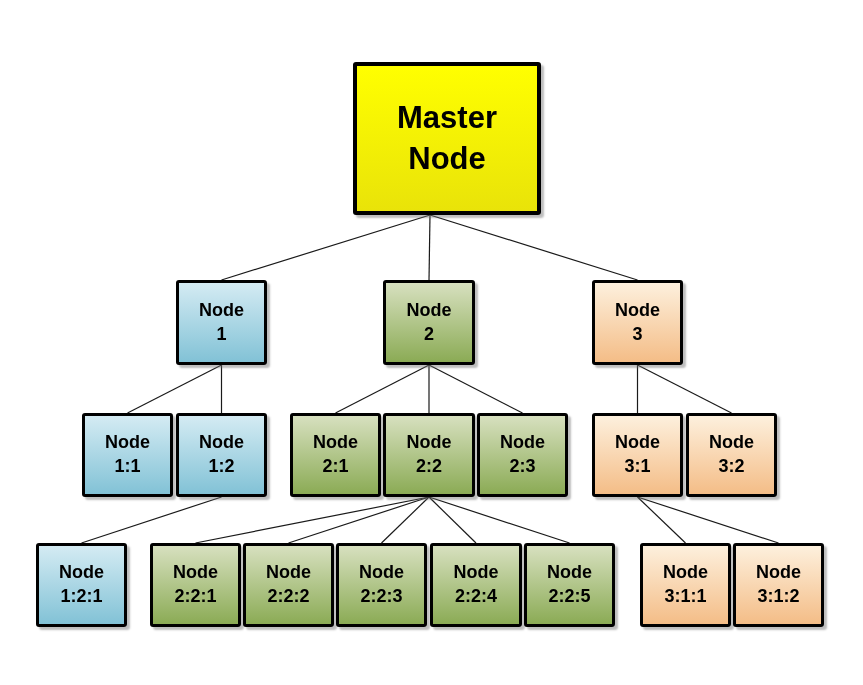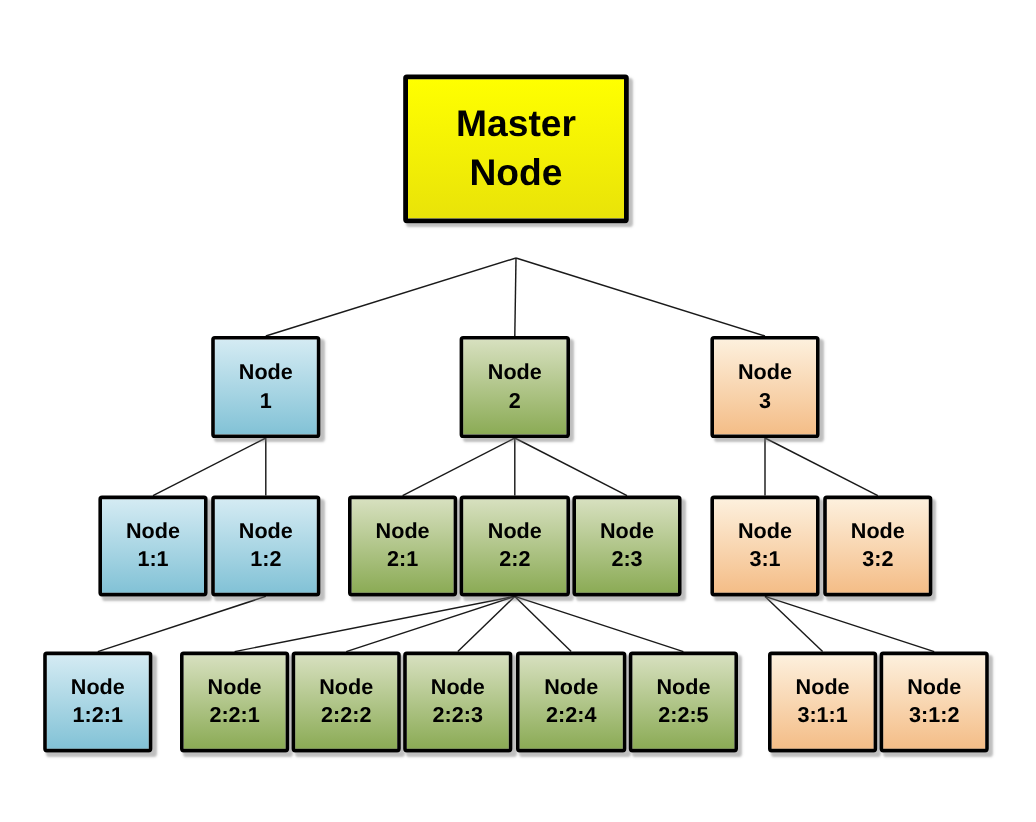--- a/index.html
+++ b/index.html
@@ -57,21 +57,21 @@
       <line x1="637.5" y1="365" x2="731.5" y2="413" stroke="#1a1a1a" stroke-width="1.2"></line>
       <line x1="221.5" y1="497" x2="81.5" y2="543" stroke="#1a1a1a" stroke-width="1.2"></line>
       <line x1="429" y1="497" x2="195.5" y2="543" stroke="#1a1a1a" stroke-width="1.2"></line>
       <line x1="429" y1="497" x2="288.5" y2="543" stroke="#1a1a1a" stroke-width="1.2"></line>
       <line x1="429" y1="497" x2="381.5" y2="543" stroke="#1a1a1a" stroke-width="1.2"></line>
       <line x1="429" y1="497" x2="476" y2="543" stroke="#1a1a1a" stroke-width="1.2"></line>
       <line x1="429" y1="497" x2="569.5" y2="543" stroke="#1a1a1a" stroke-width="1.2"></line>
       <line x1="637.5" y1="497" x2="685.5" y2="543" stroke="#1a1a1a" stroke-width="1.2"></line>
       <line x1="637.5" y1="497" x2="778.5" y2="543" stroke="#1a1a1a" stroke-width="1.2"></line>
     </svg>
-<div class="node" style="left: 336px; top: 62px; width: 188px; height: 124px; border-width: 4px; font-size: 31px; background: linear-gradient(rgb(255, 255, 0), rgb(233, 227, 9));">
+<div class="node" style="left: 353px; top: 62px; width: 188px; height: 153px; border-width: 4px; font-size: 31px; background: linear-gradient(rgb(255, 255, 0), rgb(233, 227, 9));">
       <div>Master</div>
       <div>Node</div>
     </div>
     <div class="node" style="left: 176px; top: 280px; width: 91px; height: 85px; border-width: 3px; font-size: 18px; background: linear-gradient(rgb(212, 235, 243), rgb(130, 194, 214));">
       <div>Node</div>
       <div>1</div>
     </div>
     <div class="node" style="left: 383px; top: 280px; width: 92px; height: 85px; border-width: 3px; font-size: 18px; background: linear-gradient(rgb(215, 224, 191), rgb(139, 171, 85));">
       <div>Node</div>
       <div>2</div>

